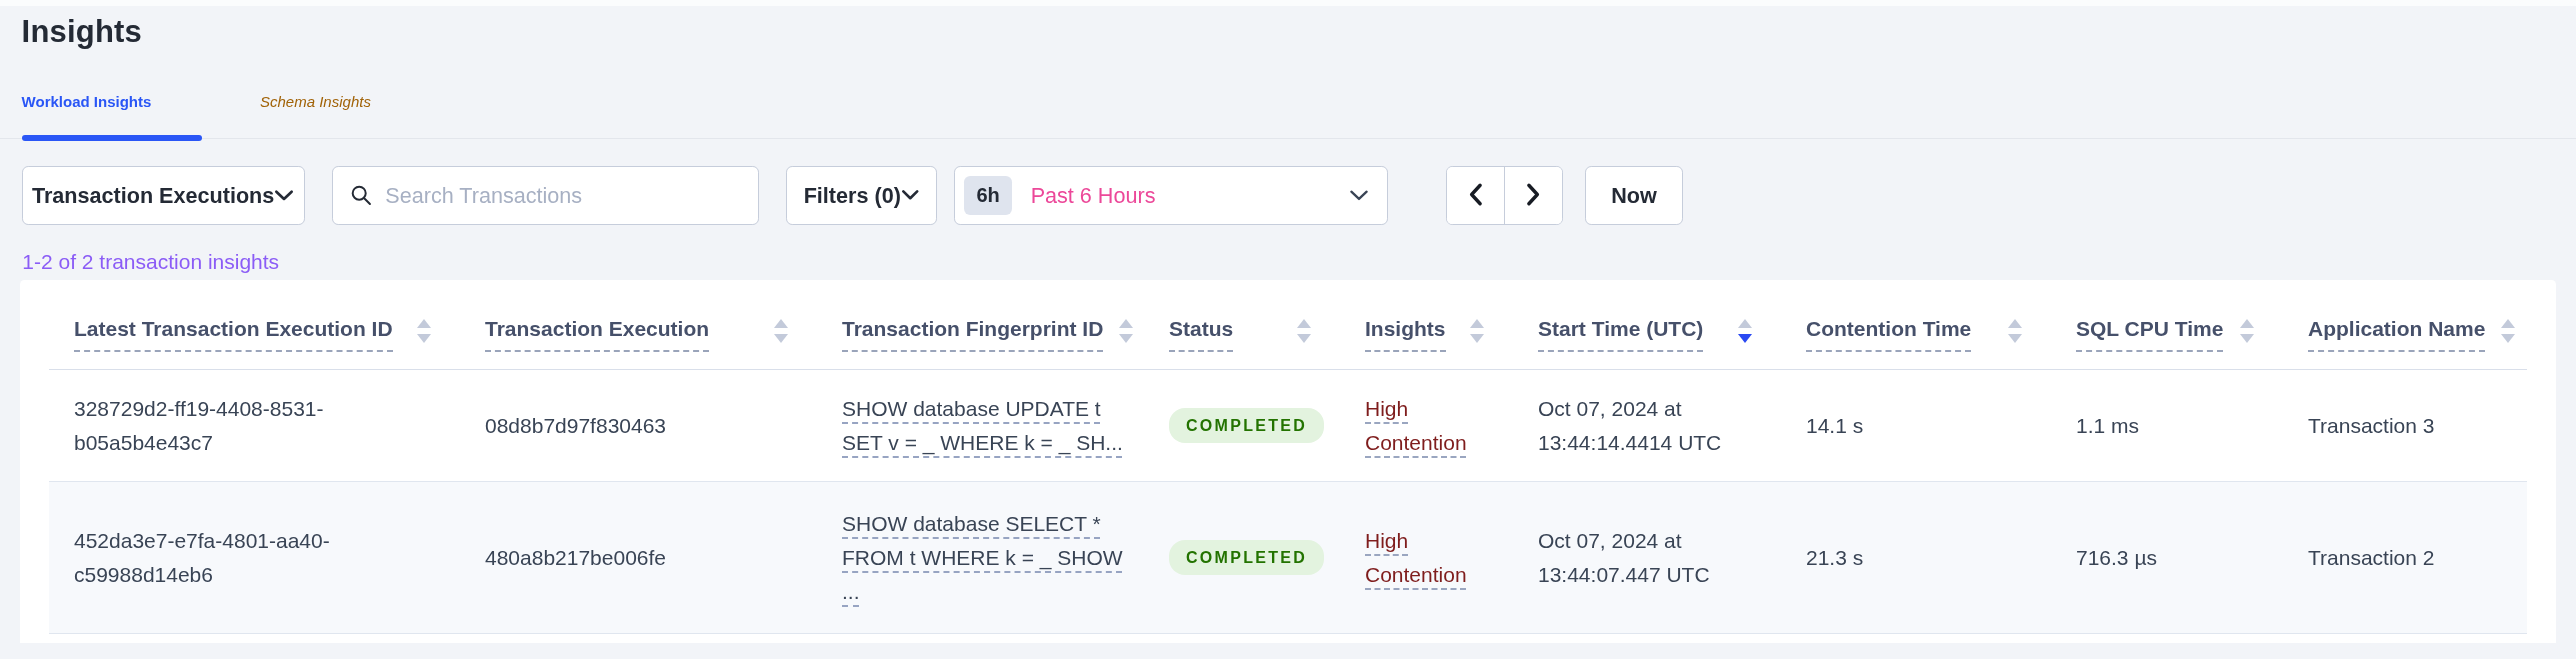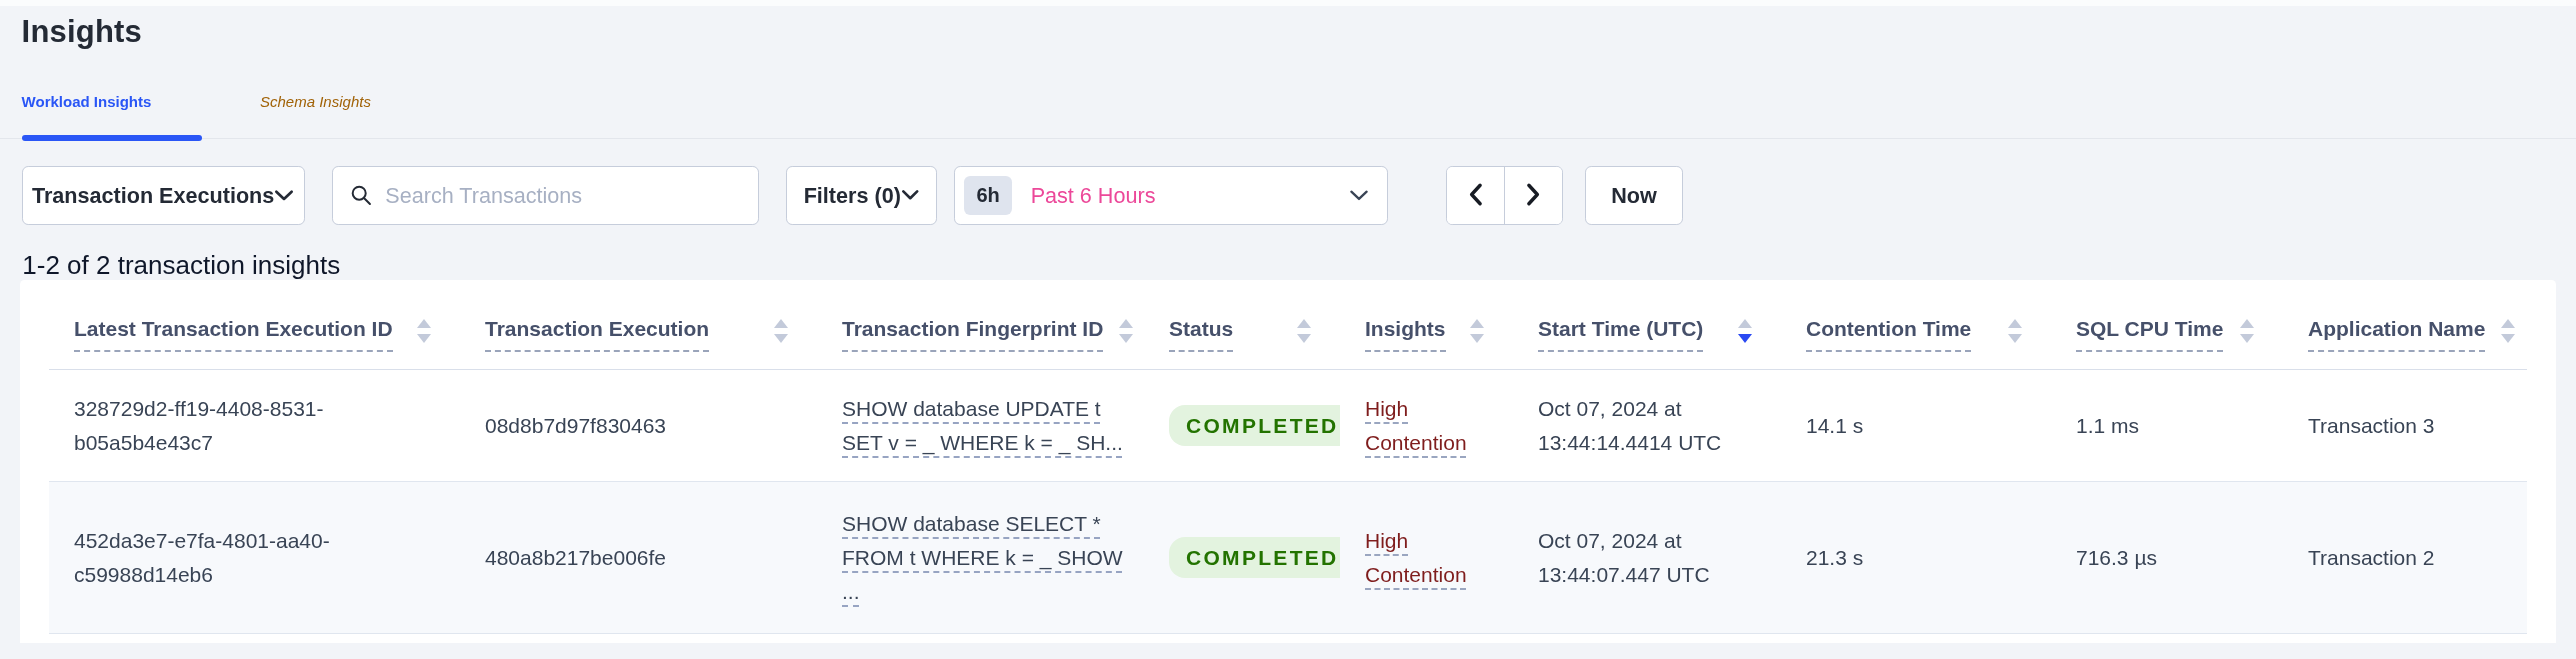--- a/index.html
+++ b/index.html
@@ -57,21 +57,21 @@
   .time-dd .chev { margin-left: auto; }
   .pager { left: 1446px; width: 117px; padding: 0; overflow: hidden; }
   .pager-btn {
     width: 50%; height: 100%; display: flex; align-items: center; justify-content: center;
     cursor: pointer; background: #fff; border: none;
   }
   .pager-btn:first-child { border-right: 1.5px solid #c6cddb; }
   .now-btn { left: 1585px; width: 98px; }
 
   
-  .results-summary { position: absolute; left: 22.3px; top: 250px; font-size: 26px; color: #0f172a; }
+  .results-summary { position: absolute; left: 22.3px; top: 250px; font-size: 21px; color: #8b5cf6; }
 
   
   .panel {
     position: absolute; left: 20px; top: 280px; width: 2536px; height: 363px;
     background: #ffffff; border-radius: 4.6px 4.6px 0 0;
   }
   .tbl { margin: 0 29px; }
   .grid {
     display: grid;
     grid-template-columns: 411px 357px 327px 196px 173px 268px 270px 232px 1fr;
@@ -97,21 +97,21 @@
     padding: 0 23px 0 25px; font-size: 21px; color: #394455; line-height: 34px;
     overflow: hidden;
   }
   .qline {
     text-decoration: underline dashed #97a4c2; text-decoration-thickness: 1.9px;
     text-underline-offset: 7px; cursor: pointer; width: fit-content; white-space: nowrap;
   }
   .qline:empty { display: none; }
   .status-badge {
     display: inline-block; width: fit-content;
-    background: #e3f3df; color: #237300; font-weight: 700; font-size: 21px;
+    background: #e3f3df; color: #237300; font-weight: 700; font-size: 16px;
     letter-spacing: 2.3px; padding: 7.7px 17px; border-radius: 16px; line-height: 1.2;
   }
   .insight-link {
     color: #7f1d1d; width: fit-content; cursor: pointer;
     text-decoration: underline dashed #9aa6c0; text-decoration-thickness: 1.9px;
     text-underline-offset: 7px;
   }
   .chev svg, .search-ico svg { display: block; }
 </style>
 </head>

